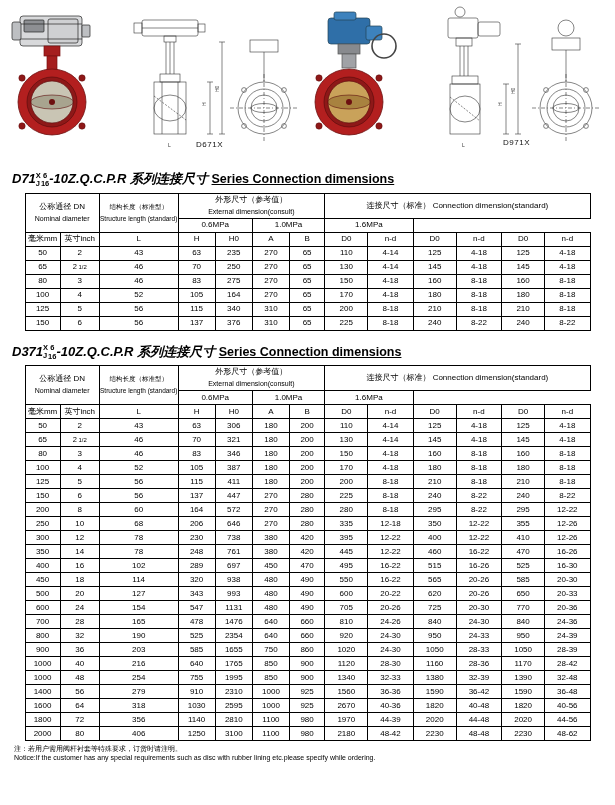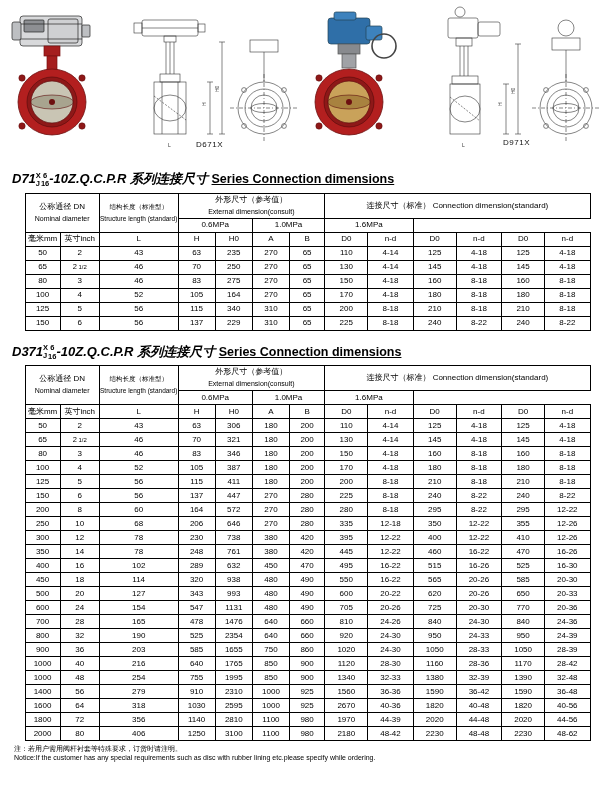--- a/index.html
+++ b/index.html
@@ -327,21 +327,21 @@
             <td class="num">210</td>
             <td class="num">8-18</td>
             <td class="num">210</td>
             <td class="num">8-18</td>
           </tr>
           <tr>
             <td class="num">150</td>
             <td class="num">6</td>
             <td class="num">56</td>
             <td class="num">137</td>
-            <td class="num">229</td>
+            <td class="num">376</td>
             <td class="num">310</td>
             <td class="num">65</td>
             <td class="num">225</td>
             <td class="num">8-18</td>
             <td class="num">240</td>
             <td class="num">8-22</td>
             <td class="num">240</td>
             <td class="num">8-22</td>
           </tr>
         </tbody>
@@ -544,21 +544,21 @@
             <td class="num">460</td>
             <td class="num">16-22</td>
             <td class="num">470</td>
             <td class="num">16-26</td>
           </tr>
           <tr>
             <td class="num">400</td>
             <td class="num">16</td>
             <td class="num">102</td>
             <td class="num">289</td>
-            <td class="num">632</td>
+            <td class="num">697</td>
             <td class="num">450</td>
             <td class="num">470</td>
             <td class="num">495</td>
             <td class="num">16-22</td>
             <td class="num">515</td>
             <td class="num">16-26</td>
             <td class="num">525</td>
             <td class="num">16-30</td>
           </tr>
           <tr>

